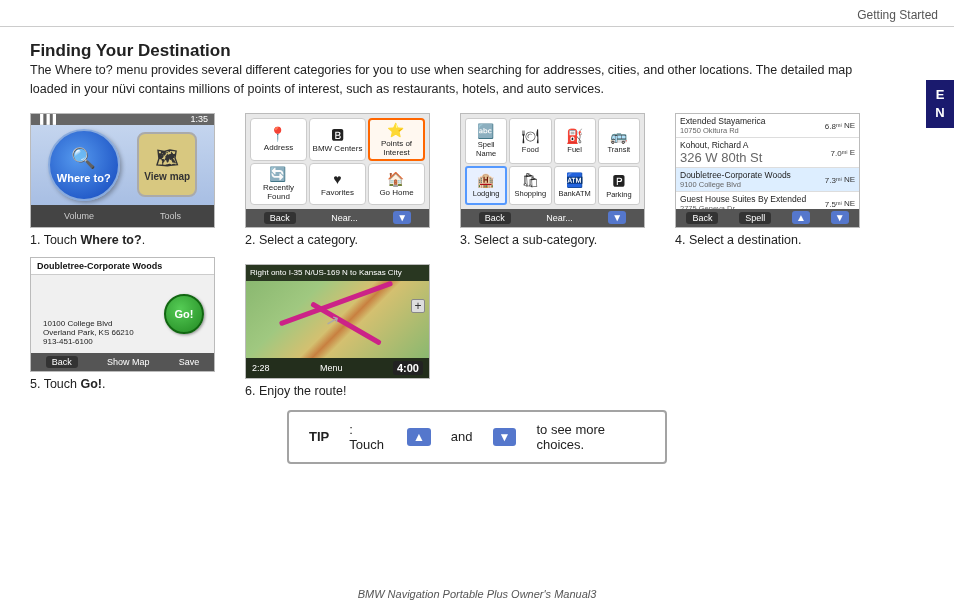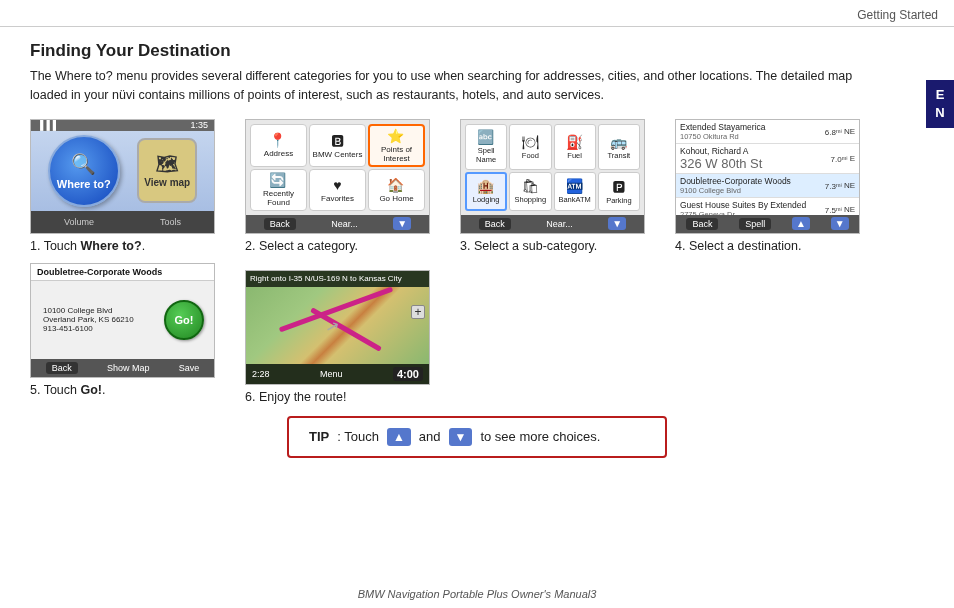--- a/index.html
+++ b/index.html
@@ -36,21 +36,20 @@
       line-height: 1.4;
     }
 
     .content {
       padding: 14px 30px 10px 30px;
     }
 
     .page-title {
       font-size: 17px;
       font-weight: bold;
-      margin-bottom: 6px;
     }
 
     .intro-text {
       font-size: 12.5px;
       line-height: 1.5;
       margin-bottom: 14px;
       max-width: 860px;
     }
 
     .steps-grid {
@@ -284,21 +283,21 @@
       font-size: 9px;
       font-weight: bold;
       color: #111;
     }
     .dest-info {
       padding: 3px 6px;
       font-size: 8px;
       flex: 1;
       display: flex;
       flex-direction: column;
-      justify-content: center;
+      justify-content: flex-end;
     }
     .go-btn {
       background: radial-gradient(circle at 40% 35%, #55cc55, #228822);
       border-radius: 50%;
       width: 40px;
       height: 40px;
       display: flex;
       align-items: center;
       justify-content: center;
       color: #fff;
@@ -398,29 +397,29 @@
       background: #222;
       color: #fff;
       border-radius: 3px;
       padding: 1px 4px;
       font-size: 11px;
       font-weight: bold;
     }
 
     
     .tip-box {
-      border: 2px solid #b91c1c;
+      border: 2px solid #a3a3a3;
       border-radius: 4px;
       padding: 10px 20px;
       margin: 12px auto 0 auto;
       width: 380px;
       font-size: 13px;
       display: flex;
       align-items: center;
-      gap: 8px;
+      gap: 20px;
     }
     .tip-label {
       font-weight: bold;
     }
     .tip-arrow-btn {
       background: #5577cc;
       color: #fff;
       border-radius: 3px;
       padding: 2px 6px;
       font-size: 12px;

